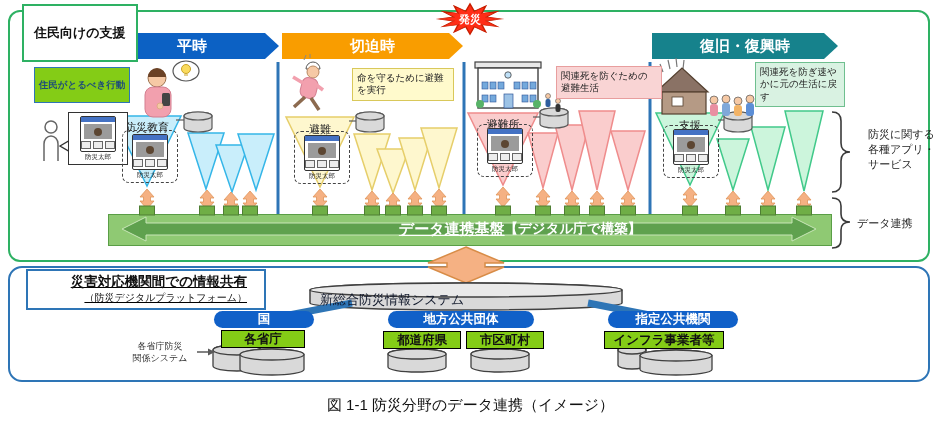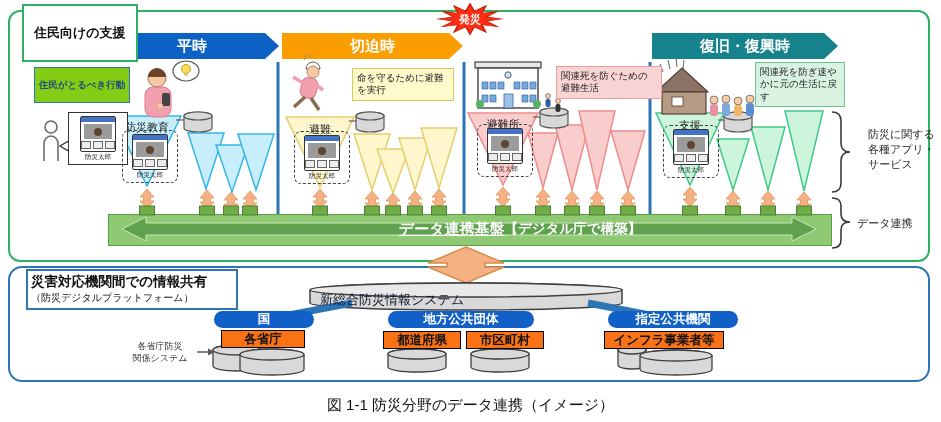--- a/index.html
+++ b/index.html
@@ -44,28 +44,28 @@
   .bubble-card{width:54px;border:1.6px solid #333;background:#fff;display:flex;flex-direction:column;
                align-items:center;padding:3px 2px 2px;z-index:5;}
   .mini-phone{width:34px;border:1.3px solid #333;background:#fff;border-radius:2px;}
   .mini-phone .hdr{height:5px;background:#4472C4;}
   .mini-phone .photo{height:15px;background:#9B9B9B;margin:2px 3px;display:flex;align-items:center;justify-content:center;}
   .mini-phone .face{width:8px;height:8px;border-radius:50%;background:#5C4632;}
   .mini-phone .btns{display:flex;justify-content:center;gap:2px;margin:1px 0 2px;}
   .mini-phone .btns b{width:8px;height:6px;background:#EDEDED;border:1px solid #666;display:block;}
   .card-lbl{font-size:6.5px;color:#222;margin-top:1px;white-space:nowrap;}
   
-  .btm-title{left:26px;top:269px;width:202px;border:2px solid #2E75B6;background:#fff;text-align:left;
-             padding:2px 3px 3px;z-index:4;}
+  .btm-title{left:26px;top:269px;width:202px;border:2px solid #2E75B6;background:#fff;text-align:right;
+             padding:2px 17px 3px;z-index:4;text-decoration:underline;}
   .btm-title .l1{font-size:13.5px;font-weight:bold;color:#111;}
   .btm-title .l2{font-size:10px;color:#111;}
   .sys-label{left:320px;top:291px;width:292px;font-size:13px;color:#0f172a;z-index:4;}
   .pill{top:311px;height:17px;border-radius:9px;background:#1060C8;color:#fff;font-weight:bold;
         font-size:12.5px;display:flex;align-items:center;justify-content:center;z-index:4;}
-  .wbox{top:330px;height:16px;border:1.8px solid #000;background:#f97316;font-weight:bold;font-size:12.5px;
+  .wbox{top:330px;height:16px;border:1.8px solid #000;background:#84cc16;font-weight:bold;font-size:12.5px;
         display:flex;align-items:center;justify-content:center;z-index:4;color:#111;}
   .ministry{left:124px;top:340px;width:72px;font-size:9px;color:#333;text-align:center;line-height:1.35;z-index:4;}
   .caption{left:0;top:396px;width:941px;text-align:center;font-size:15px;color:#111;z-index:4;}
   svg.overlay{position:absolute;left:0;top:0;z-index:2;}
 </style>
 </head>
 <body>
 
 <div class="stage">
 

